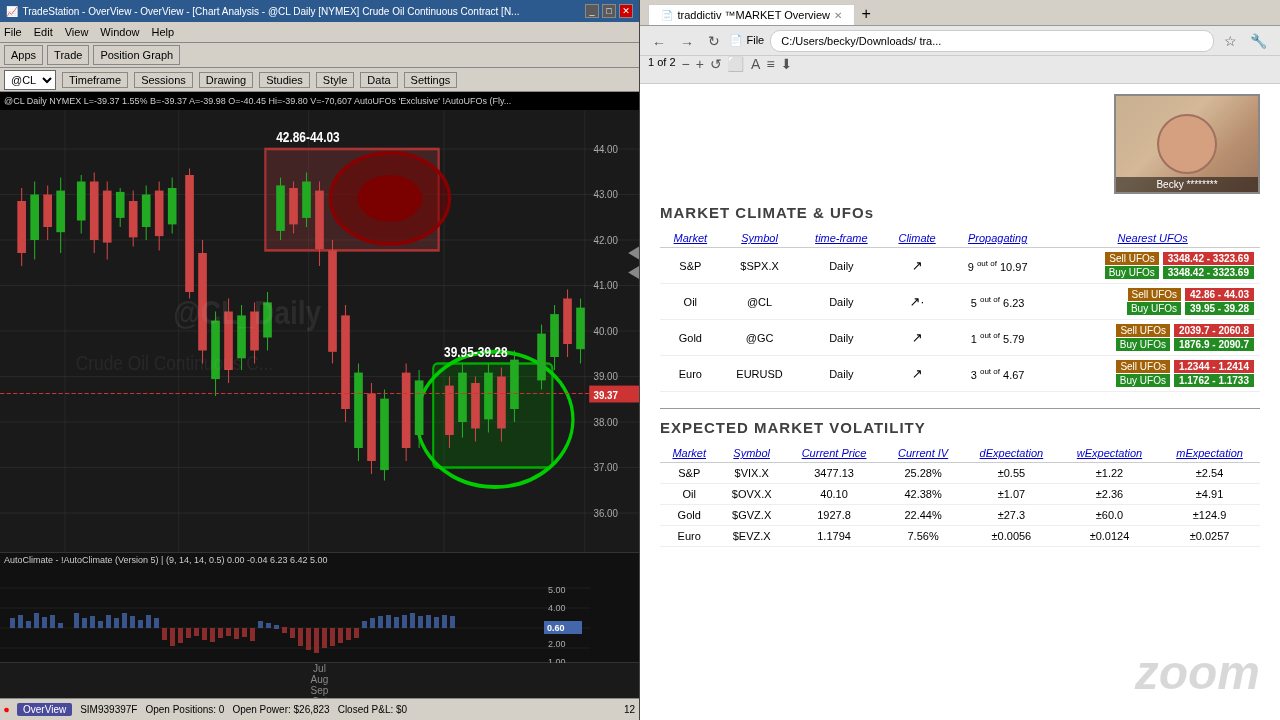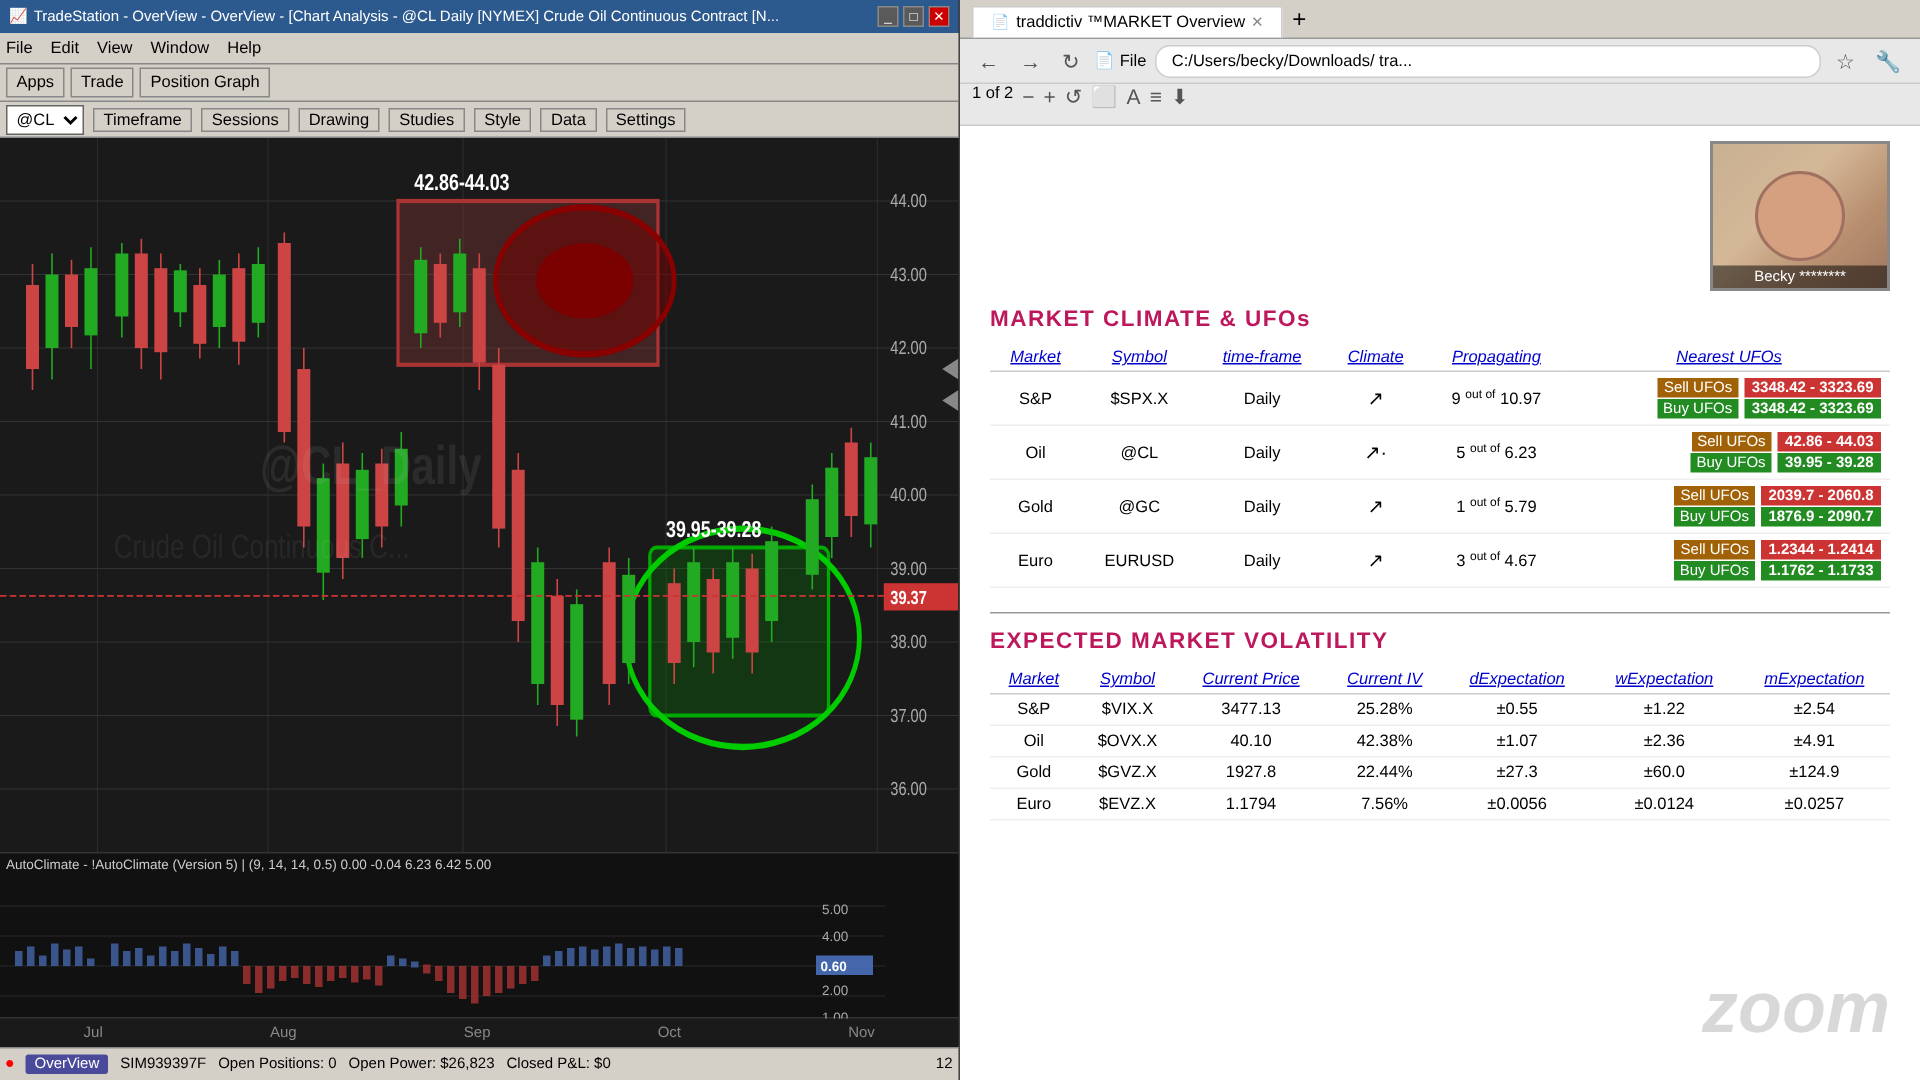--- a/index.html
+++ b/index.html
@@ -132,27 +132,28 @@
     .indicator-label {
       position: absolute;
       top: 2px; left: 4px;
       color: #ccc;
       font-size: 9px;
     }
 
     
     .date-axis {
       background: #1a1a1a;
-      height: 20px;
+      height: 36px;
       display: flex;
       align-items: center;
       justify-content: space-around;
       font-size: 10px;
       color: #888;
       border-top: 1px solid #333;
+      flex-direction: column;
     }
 
     
     .status-bar {
       background: #d4d0c8;
       height: 22px;
       display: flex;
       align-items: center;
       padding: 0 4px;
       gap: 8px;
@@ -235,21 +236,21 @@
       display: flex;
       justify-content: space-between;
       align-items: flex-start;
       margin-bottom: 10px;
     }
 
     
     .section-title {
       font-size: 15px;
       font-weight: bold;
-      color: #be185d;
+      color: #404040;
       margin: 8px 0;
       letter-spacing: 1px;
     }
 
     .data-table {
       width: 100%;
       border-collapse: collapse;
       margin-bottom: 16px;
     }
     .data-table th {
@@ -307,21 +308,21 @@
     }
 
     .divider {
       border: none;
       border-top: 1px solid #999;
       margin: 10px 0;
     }
 
     
     .webcam-box {
-      width: 120px;
+      width: 146px;
       height: 100px;
       background: #c8b8a0;
       border: 2px solid #888;
       display: flex;
       align-items: center;
       justify-content: center;
       overflow: hidden;
       position: relative;
       flex-shrink: 0;
     }
@@ -393,20 +394,23 @@
     </select>
     <button class="subtoolbar-btn">Timeframe</button>
     <button class="subtoolbar-btn">Sessions</button>
     <button class="subtoolbar-btn">Drawing</button>
     <button class="subtoolbar-btn">Studies</button>
     <button class="subtoolbar-btn">Style</button>
     <button class="subtoolbar-btn">Data</button>
     <button class="subtoolbar-btn">Settings</button>
   </div>
 
+  <div class="price-bar">
+    <span style="font-size:9px; color:#ccc; white-space:nowrap;">@CL  Daily  NYMEX  L=-39.37  1.55%  B=-39.37  A=-39.98  O=-40.45  Hi=-39.80  V=-70,607  AutoUFOs 'Exclusive'  !AutoUFOs (Fly...</span>
+  </div>
 
   <div class="chart-area" style="height:340px; position:relative;">
     
     <svg id="chart-svg" viewBox="0 0 590 340" preserveAspectRatio="none">
 
       <line x1="0" y1="30" x2="590" y2="30" stroke="#333" stroke-width="0.5"></line>
       <line x1="0" y1="65" x2="590" y2="65" stroke="#333" stroke-width="0.5"></line>
       <line x1="0" y1="100" x2="590" y2="100" stroke="#333" stroke-width="0.5"></line>
       <line x1="0" y1="135" x2="590" y2="135" stroke="#333" stroke-width="0.5"></line>
       <line x1="0" y1="170" x2="590" y2="170" stroke="#333" stroke-width="0.5"></line>

